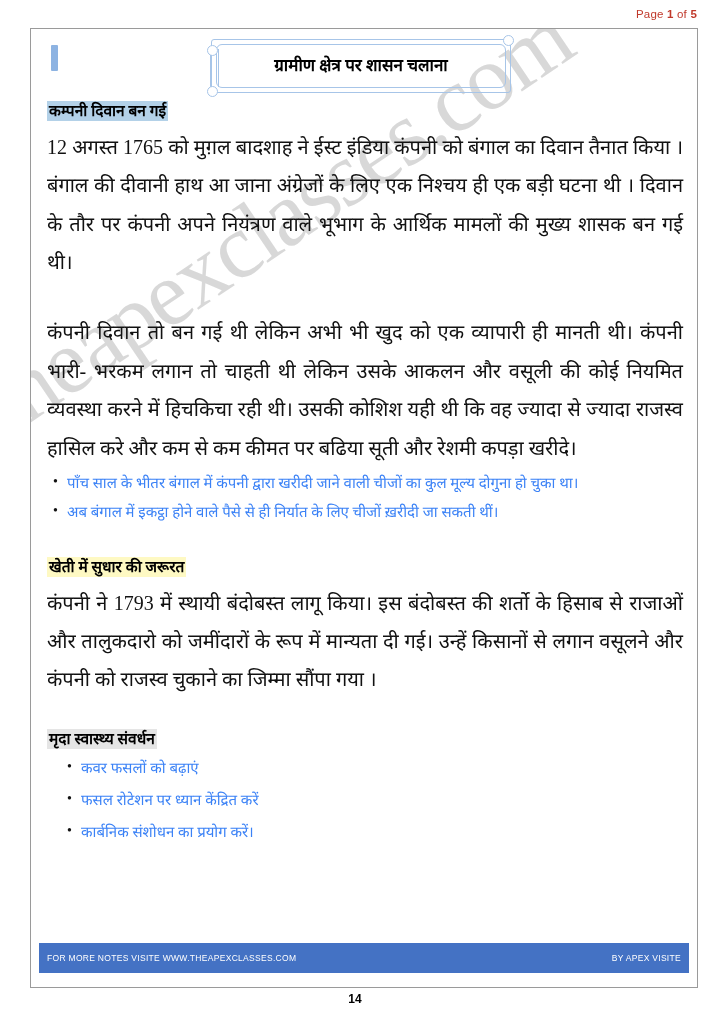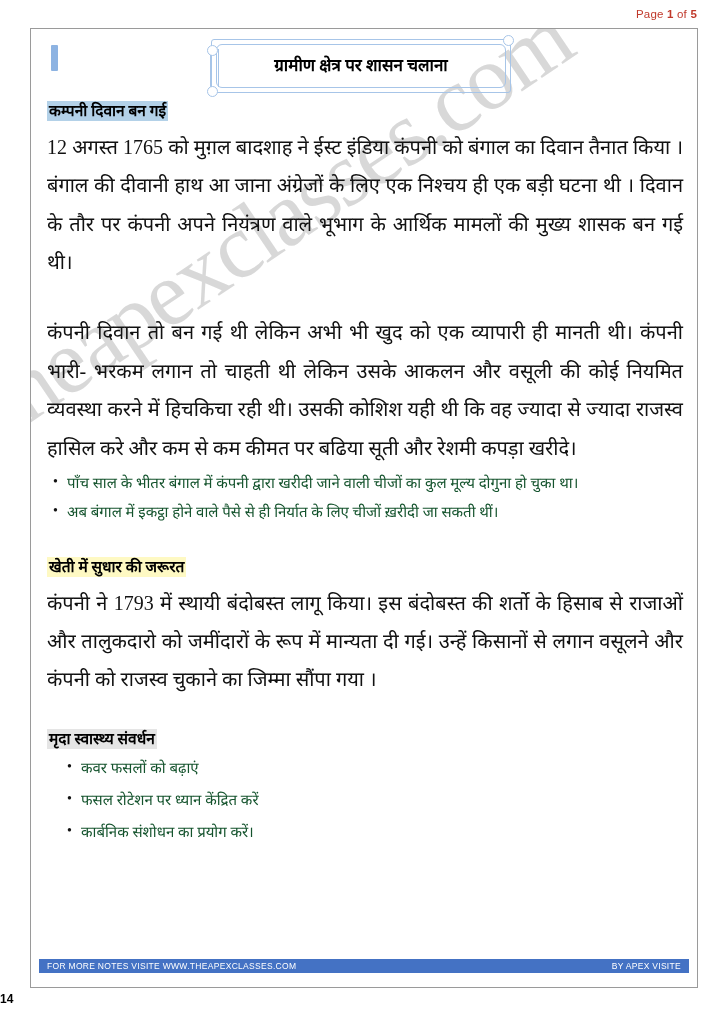--- a/index.html
+++ b/index.html
@@ -176,21 +176,21 @@
   p.para.tight { text-align: left; }
 
   ul.bullets {
     margin: 2px 0 0 0;
     padding: 0;
     list-style: none;
   }
   ul.bullets li {
     font-family: "Liberation Serif", "DejaVu Serif", serif;
     font-size: 15px;
-    color: #14532d;
+    color: #3b82f6;
     line-height: 1.92;
     position: relative;
     padding-left: 20px;
     text-align: justify;
   }
   ul.bullets li::before {
     content: "\2022";
     position: absolute;
     left: 6px;
     top: 0;
@@ -203,21 +203,21 @@
   ul.bullets.plain li::before { left: 20px; }
   .gap-md { height: 26px; }
   .gap-lg { height: 30px; }
 
   
   .footer-bar {
     position: absolute;
     left: 8px;
     bottom: 14px;
     width: 650px;
-    height: 14px;
+    height: 30px;
     background: #4472c4;
     display: flex;
     align-items: center;
     justify-content: space-between;
     padding: 0 8px;
     box-sizing: border-box;
     z-index: 4;
   }
   .footer-bar span {
     color: #ffffff;
@@ -225,21 +225,21 @@
     font-size: 8.5px;
     letter-spacing: 0.3px;
     white-space: nowrap;
   }
 
   .page-num {
     position: absolute;
     left: 0;
     top: 992px;
     width: 710px;
-    text-align: left;
+    text-align: center;
     font-family: "Liberation Sans", sans-serif;
     font-size: 12px;
     font-weight: 700;
     color: #000000;
   }
 </style>
 </head>
 <body>
 
 <div class="page-indicator">

